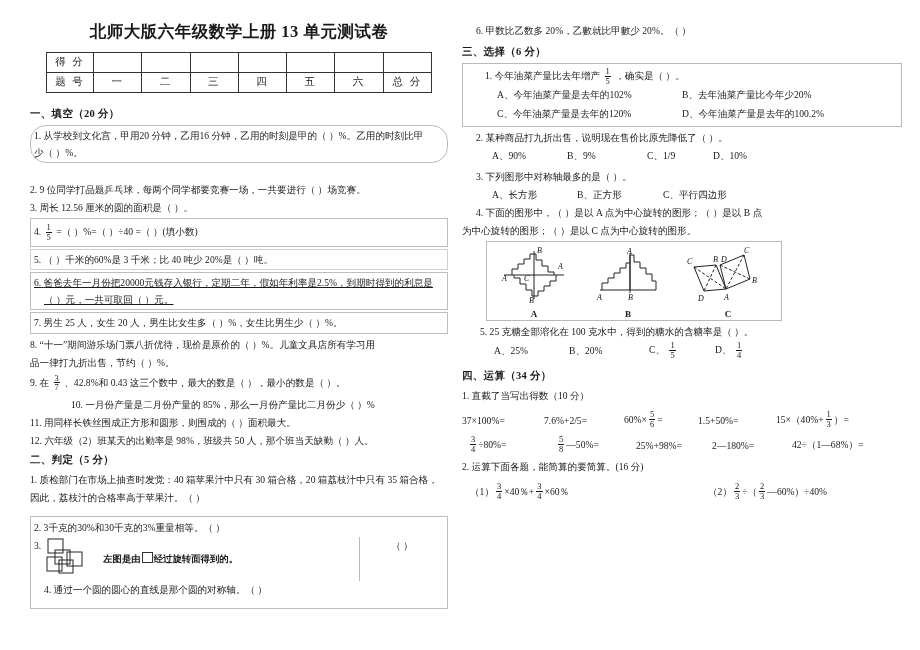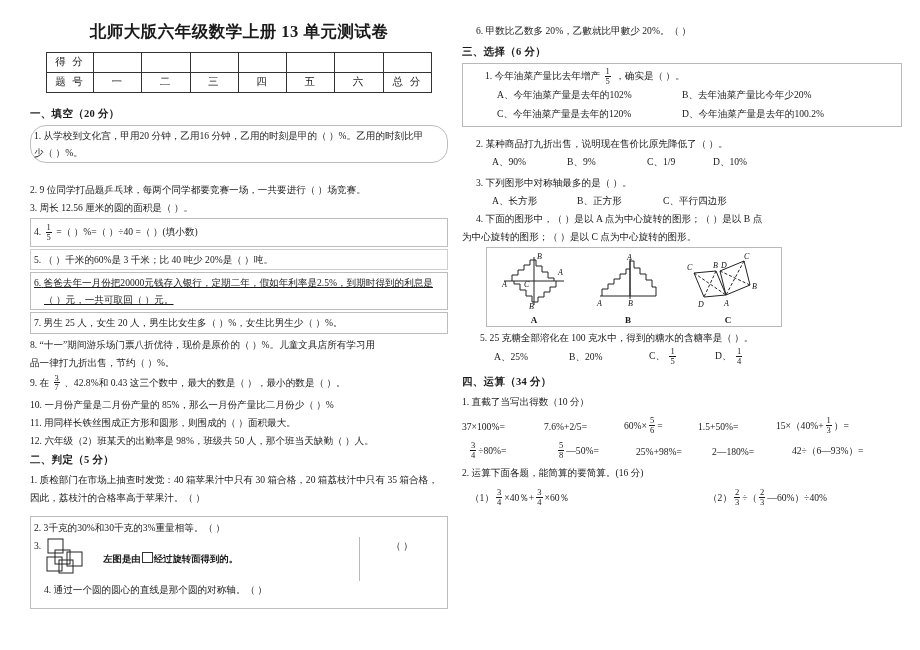--- a/index.html
+++ b/index.html
@@ -261,21 +261,21 @@
     <div class="q" style="margin-top:3px;">
       <span>9.</span>
       <span>在</span>
       <span class="frac">
         <span class="num">3</span>
         <span class="den">7</span>
       </span>
       <span>、42.8%和 0.43 这三个数中，最大的数是（            ），最小的数是（           ）。</span>
     </div>
 
-    <div class="q" style="margin-top:3px;">
+    <div class="q" style="margin-top:3px;margin-left:41px;">
       <span>10.</span>
       <span>一月份产量是二月份产量的 85%，那么一月份产量比二月份少（     ）%</span>
     </div>
 
     <div class="q">
       <span>11.</span>
       <span>用同样长铁丝围成正方形和圆形，则围成的（       ）面积最大。</span>
     </div>
 
     <div class="q">
@@ -351,21 +351,21 @@
       <div class="opt-row" style="padding-left:30px;">
         <span class="opt" style="width:185px;">A、今年油菜产量是去年的102%</span>
         <span class="opt">B、去年油菜产量比今年少20%</span>
       </div>
       <div class="opt-row" style="padding-left:30px;">
         <span class="opt" style="width:185px;">C、今年油菜产量是去年的120%</span>
         <span class="opt">D、今年油菜产量是去年的100.2%</span>
       </div>
     </div>
 
-    <div class="q" style="padding-left:14px;margin-top:8px;">
+    <div class="q" style="padding-left:14px;margin-top:2px;">
       <span>2.</span>
       <span>某种商品打九折出售，说明现在售价比原先降低了（                ）。</span>
     </div>
     <div class="opt-row" style="padding-left:30px;">
       <span class="opt" style="width:75px;">A、90%</span>
       <span class="opt" style="width:80px;">B、9%</span>
       <span class="opt" style="width:66px;">C、1/9</span>
       <span class="opt">D、10%</span>
     </div>
 
@@ -494,21 +494,21 @@
 
     <div class="calc-row2">
       <span class="cell" style="width:82px;padding-left:6px;">
         <span class="frac"><span class="num">3</span><span class="den">4</span></span><span>÷80%=</span>
       </span>
       <span class="cell" style="width:80px;padding-left:6px;">
         <span class="frac"><span class="num">5</span><span class="den">8</span></span><span>—50%=</span>
       </span>
       <span class="cell" style="width:76px;">25%+98%=</span>
       <span class="cell" style="width:80px;">2—180%=</span>
-      <span class="cell">42÷（6—93%）=</span>
+      <span class="cell">42÷（1—68%）=</span>
     </div>
 
     <div class="q" style="margin-top:2px;">2. 运算下面各题，能简算的要简算。(16 分)</div>
 
     <div class="simp-row">
       <span class="cell" style="width:238px;">
         <span>（1）</span><span class="frac"><span class="num">3</span><span class="den">4</span></span><span>×40％+</span><span class="frac"><span class="num">3</span><span class="den">4</span></span><span>×60％</span>
       </span>
       <span class="cell">
         <span>（2）</span><span class="frac"><span class="num">2</span><span class="den">3</span></span><span>÷（</span><span class="frac"><span class="num">2</span><span class="den">3</span></span><span>—60%）÷40%</span>

